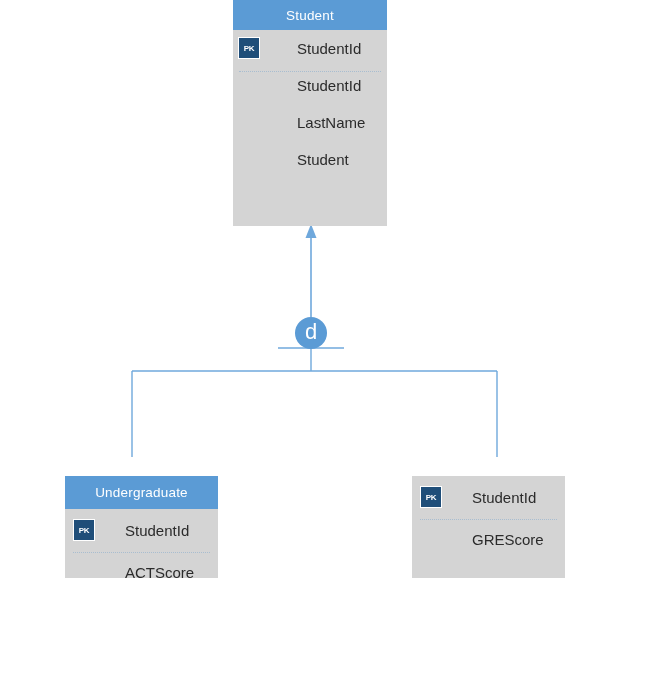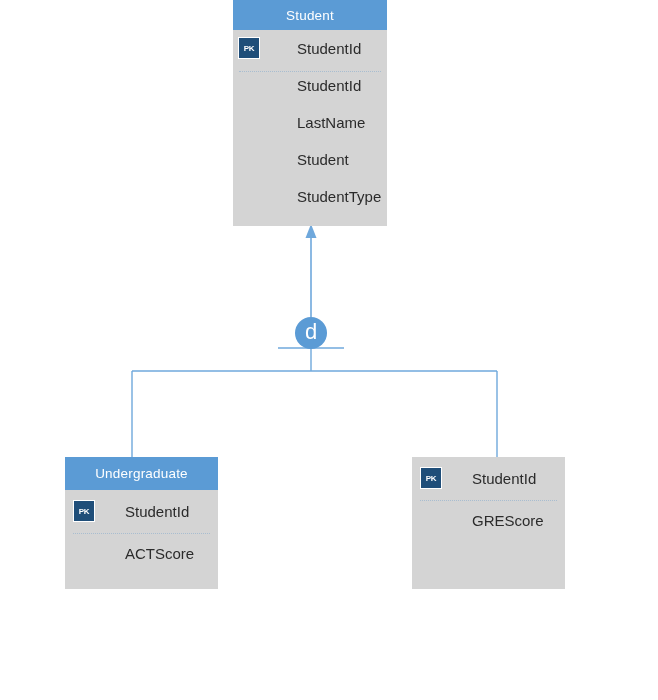--- a/index.html
+++ b/index.html
@@ -109,21 +109,21 @@
   
   #entity-student          { left: 233px; top: 0px;  width: 154px; height: 226px; }
   #entity-student .entity-header { height: 30px; }
   #entity-student .entity-body   { height: 196px; }
   #entity-student .attr-row      { height: 37px; }
   #entity-student .attr-row .attr-label { margin-left: 64px; }
   #entity-student .key-badge     { left: 5px; top: 7px; width: 22px; height: 22px; }
   #entity-student .attr-divider  { left: 6px; right: 6px; top: 41px; }
 
   
-  .sub-entity                       { width: 153px; height: 132px; top: 457px; }
+  .sub-entity                       { width: 153px; height: 102px; top: 476px; }
   .sub-entity .entity-header        { height: 33px; }
   .sub-entity .entity-body          { height: 85px; }
   .sub-entity .attr-row             { height: 42px; }
   .sub-entity .attr-row .attr-label { margin-left: 60px; }
   .sub-entity .key-badge            { left: 8px; top: 10px; width: 22px; height: 22px; }
   .sub-entity .attr-divider         { left: 8px; right: 8px; top: 43px; }
 
   #entity-undergraduate { left: 65px; }
   #entity-graduate      { left: 412px; }
 </style>
@@ -163,23 +163,20 @@
       </div>
 
       <div class="attr-row">
         <span class="attr-label">LastName</span>
       </div>
 
       <div class="attr-row">
         <span class="attr-label">Student</span>
       </div>
 
-      <div class="attr-row">
-        <span class="attr-label">StudentType</span>
-      </div>
 
     </div>
   </div>
 
   <div class="spec-circle" style="left:295px; top:317px; width:32px; height:32px;">
     <span>d</span>
   </div>
 
   <div class="entity sub-entity" id="entity-undergraduate">
     <div class="entity-header">Undergraduate</div>

